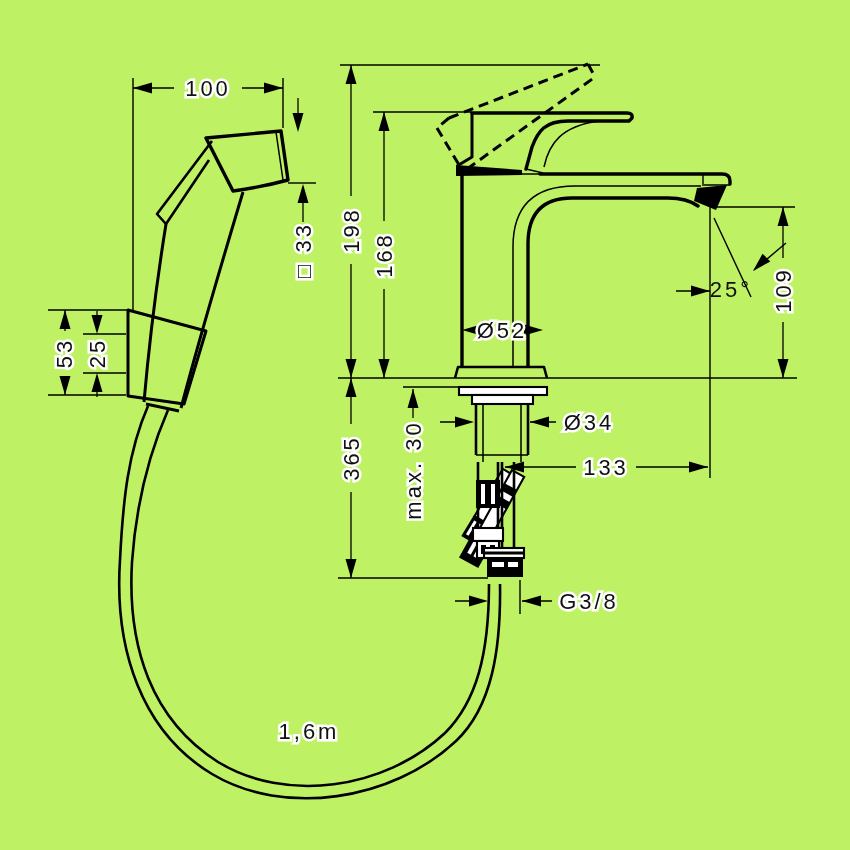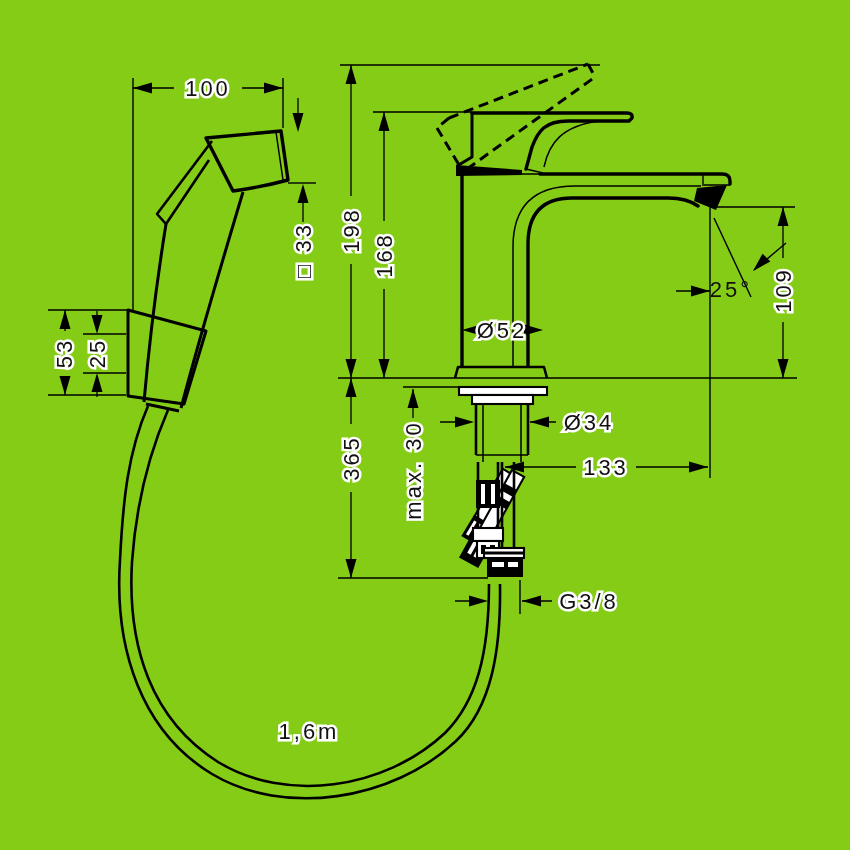--- a/index.html
+++ b/index.html
@@ -1,16 +1,16 @@
 <!DOCTYPE html>
 <html><head>
 <meta charset="utf-8">
 <style>
   html,body{margin:0;padding:0;background:#ffffff;}
-  .stage{width:850px;height:850px;position:relative;background:#84cc16;overflow:hidden;
+  .stage{width:850px;height:850px;position:relative;background:#bef264;overflow:hidden;
          font-family:"Liberation Sans", sans-serif;}
   svg{display:block;}
   .thin{stroke:#000;stroke-width:1.4;fill:none;stroke-linecap:butt;}
   .deck{stroke:#000;stroke-width:1.7;fill:none;}
   .dim{stroke:#000;stroke-width:1.3;fill:none;}
   .out{stroke:#000;stroke-width:3.4;fill:none;stroke-linejoin:round;stroke-linecap:round;}
   .out2{stroke:#000;stroke-width:2.6;fill:none;stroke-linejoin:round;}
   .out3{stroke:#000;stroke-width:3.0;fill:none;stroke-linejoin:round;}
   .innerln{stroke:#000;stroke-width:1.5;fill:none;}
   .dashed{stroke:#000;stroke-width:3.0;fill:none;stroke-dasharray:10 6;stroke-linejoin:round;}

